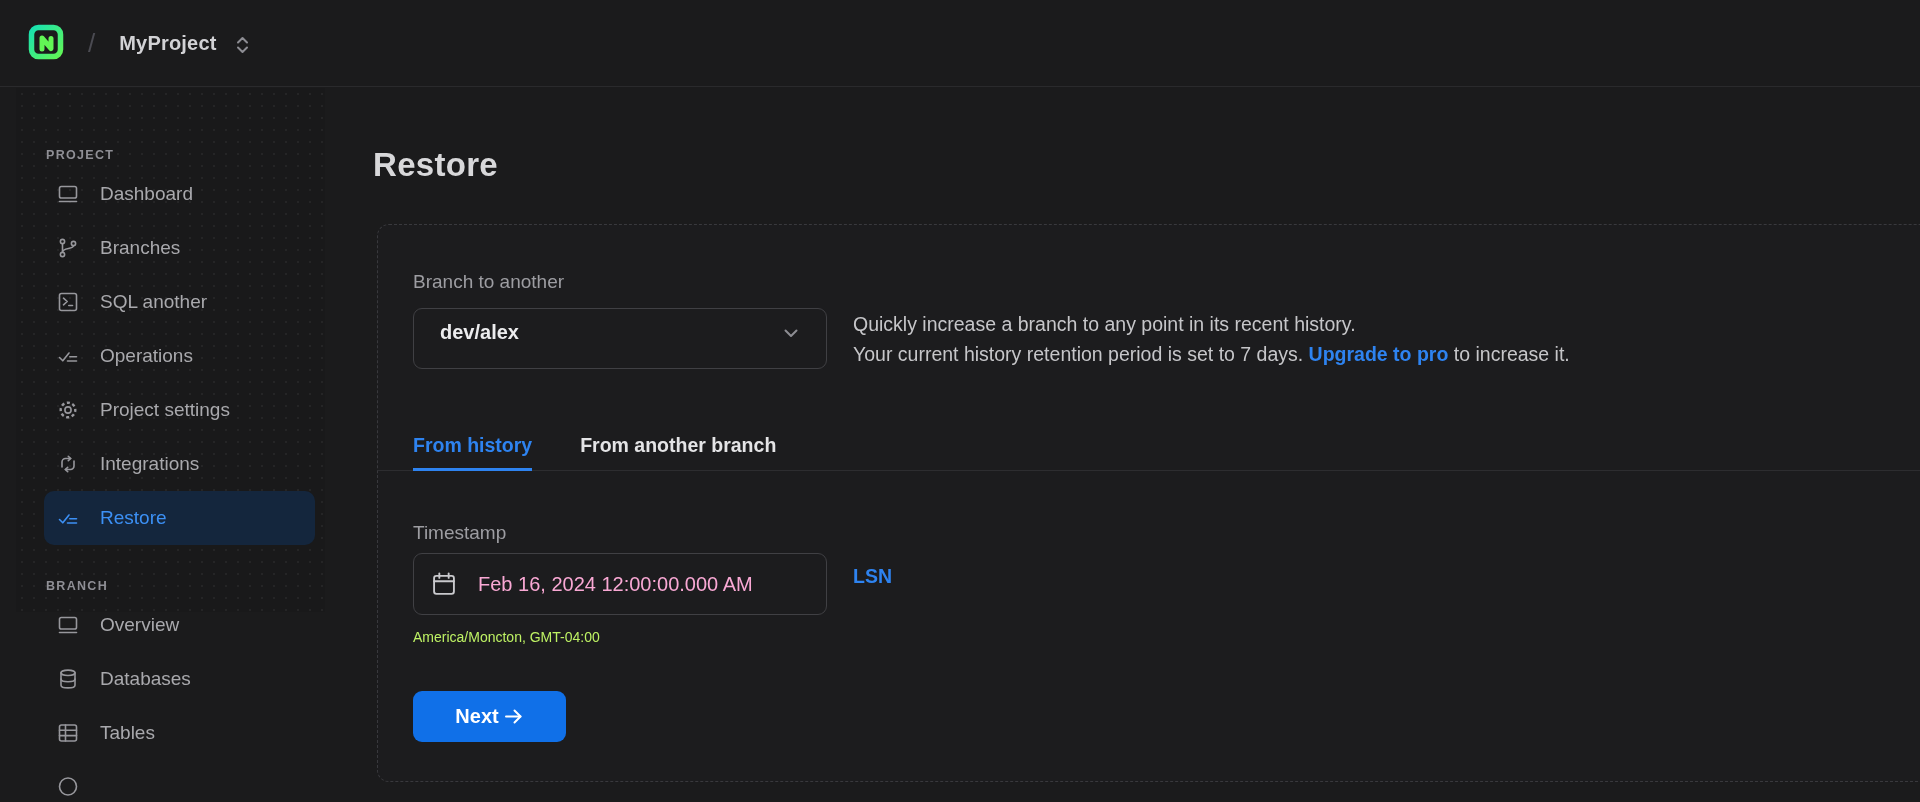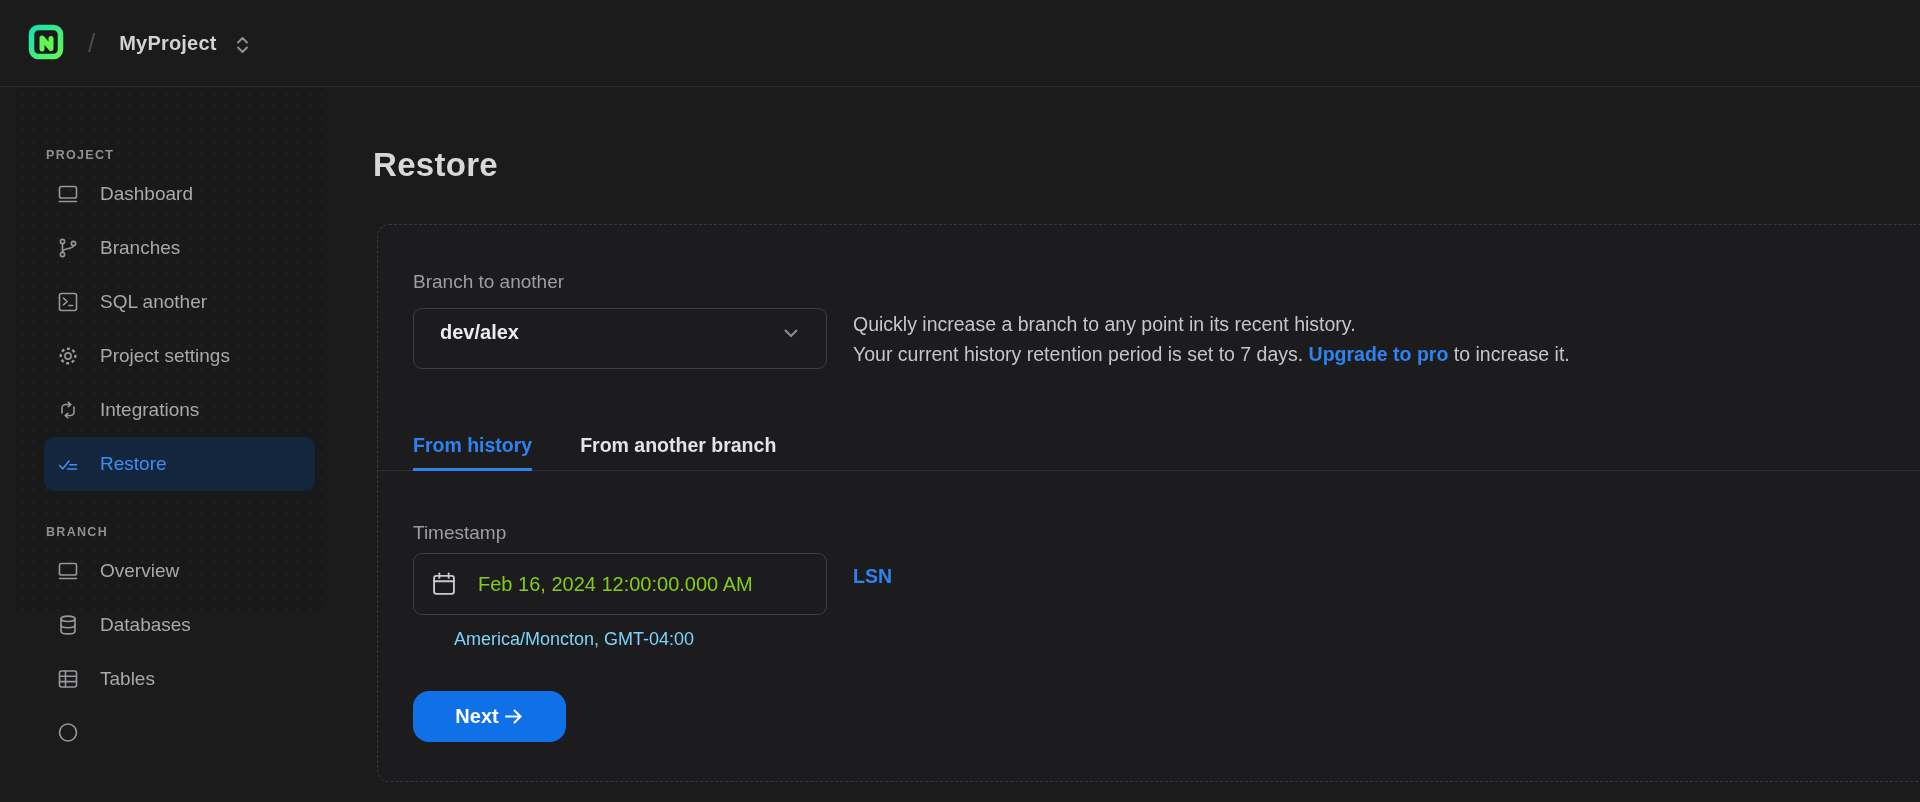--- a/index.html
+++ b/index.html
@@ -59,29 +59,29 @@
   .tab { height:54px; display:flex; align-items:flex-start; padding-top:17px;
     font-size:19.5px; font-weight:600; margin-right:48px; cursor:pointer;
     border-bottom:3px solid transparent; color:#e4e4e6; }
   .tab.active { color:#2e83f0; border-bottom-color:#2e83f0; }
 
   .ts-input { position:absolute; left:35px; top:328px; width:414px; height:62px;
     border:1px solid #404044; border-radius:9px; background:#1c1c1e; display:flex;
     align-items:center; padding-left:16px; cursor:text; }
   .cal-icon { color:#c9c9cd; width:28px; height:28px; flex:0 0 28px; }
   .cal-icon svg { width:28px; height:28px; }
-  .ts-value { color:#84cc16; font-size:20px; margin-left:20px; white-space:nowrap; }
+  .ts-value { color:#f9a8d4; font-size:20px; margin-left:20px; white-space:nowrap; }
 
   .lsn-link { position:absolute; left:475px; top:320px; height:62px; display:flex;
     align-items:center; color:#2e83f0; font-size:19.5px; font-weight:700; cursor:pointer; }
 
-  .tz-note { position:absolute; left:35px; top:404px; color:#7dd3fc; font-size:18px;margin-left:41px; }
+  .tz-note { position:absolute; left:35px; top:404px; color:#bef264; font-size:14px; }
 
   .next-btn { position:absolute; left:35px; top:466px; width:153px; height:51px;
-    background:#1070e8; border:none; border-radius:16px; color:#ffffff; font-size:20px;
+    background:#1070e8; border:none; border-radius:9px; color:#ffffff; font-size:20px;
     font-weight:700; font-family:inherit; display:flex; align-items:center;
     justify-content:center; gap:4px; cursor:pointer; }
   .next-btn svg { width:21px; height:21px; }
 </style>
 </head>
 <body>
 
 <header class="topbar">
   <svg class="logo" viewBox="0 0 38 38">
     <defs>
@@ -133,20 +133,30 @@
     <span class="nicon">
       <svg viewBox="0 0 24 24" fill="none" stroke="currentColor" stroke-width="1.6" stroke-linecap="round" stroke-linejoin="round">
         <rect x="3.5" y="3.5" width="17" height="17" rx="2"></rect>
         <path d="M7.5 8.2 L11.2 11.5 L7.5 14.8"></path>
           <line x1="12.8" y1="15.5" x2="16.5" y2="15.5"></line>
       </svg>
       </span>
     <span class="nlabel">SQL another</span>
   </div>
 
+  <div class="nav-item">
+    <span class="nicon">
+      <svg viewBox="0 0 24 24" fill="none" stroke="currentColor" stroke-width="1.6" stroke-linecap="round" stroke-linejoin="round">
+        <path d="M3.5 13.5 L6.8 16.8 L13 9"></path>
+          <line x1="13.8" y1="12.8" x2="20.5" y2="12.8"></line>
+          <line x1="11.5" y1="17" x2="20.5" y2="17"></line>
+      </svg>
+      </span>
+    <span class="nlabel">Operations</span>
+  </div>
 
   <div class="nav-item">
     <span class="nicon">
       <svg viewBox="0 0 24 24" fill="none" stroke="currentColor" stroke-width="1.6">
         <circle cx="12" cy="12" r="3.1"></circle>
         <circle cx="12" cy="12" r="7.3" stroke-width="2.4" stroke-dasharray="3.1 2.6" stroke-dashoffset="1.2"></circle>
       </svg>
       </span>
     <span class="nlabel">Project settings</span>
   </div>

